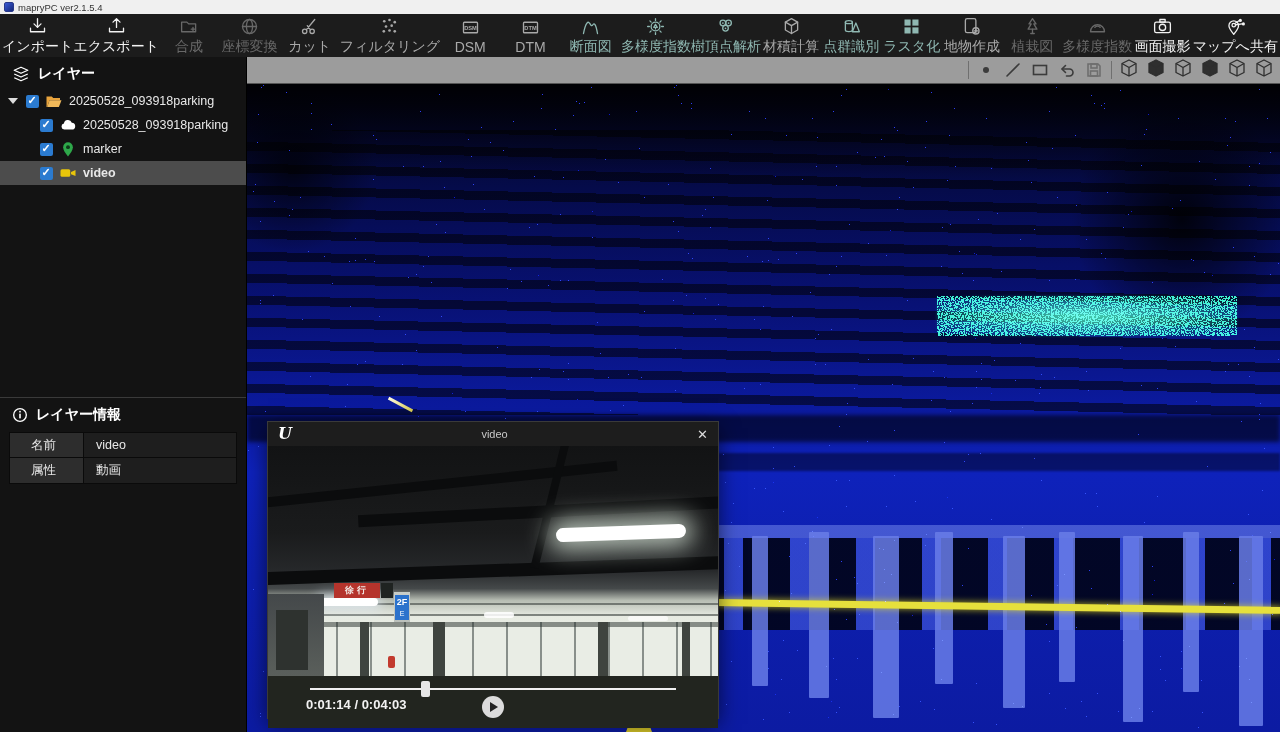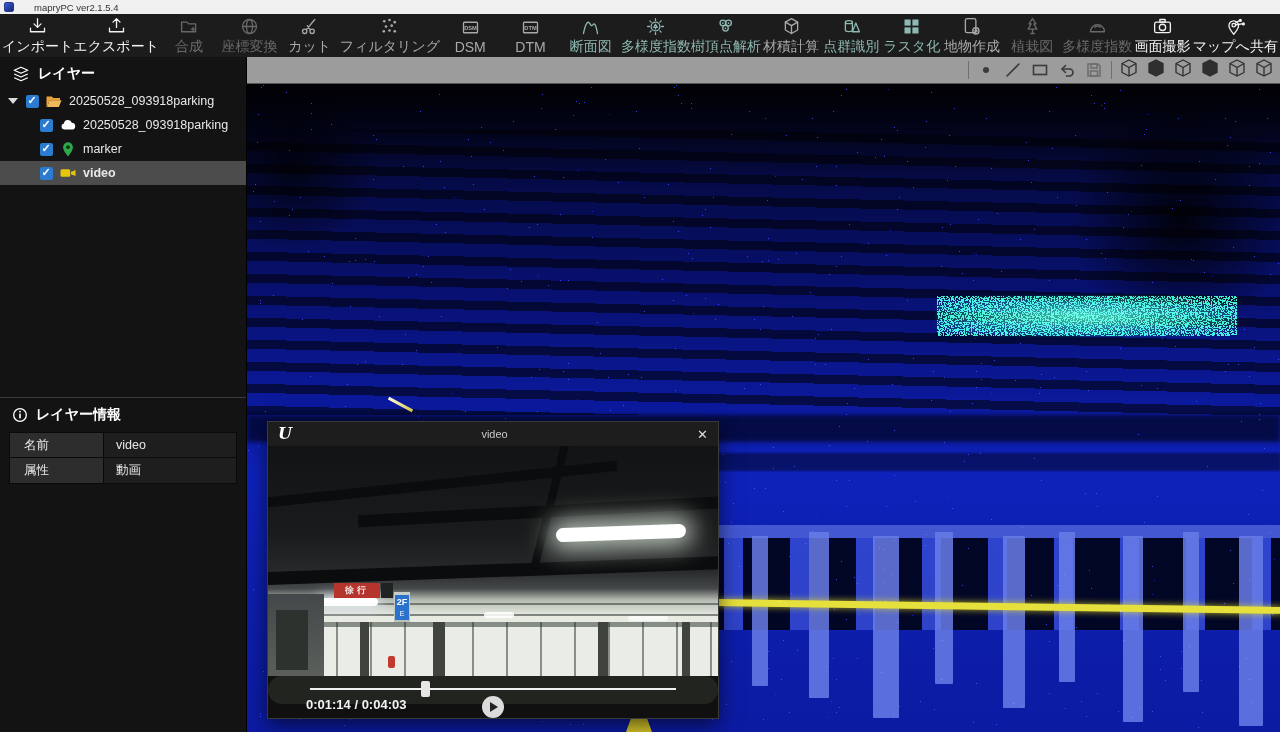--- a/index.html
+++ b/index.html
@@ -1,21 +1,21 @@
 <!DOCTYPE html>
 <html><head>
 <meta charset="utf-8">
 <style>
   * { margin:0; padding:0; box-sizing:border-box; }
   html,body { width:1280px; height:732px; overflow:hidden; background:#000;
               font-family:"Liberation Sans", sans-serif; }
 
   
   .titlebar { height:14px; background:#f0f0f0; display:flex; align-items:center;
-              padding:0 4px; gap:20px; }
+              padding:0 4px; gap:4px; }
   .appicon { width:10px; height:10px; border-radius:2px;
              background:linear-gradient(135deg,#3b5bd6,#16287a); border:1px solid #2a3a8a; }
   .apptitle { font-size:9.5px; color:#333; }
 
   
   .toolbar { height:43px; background:#1c1c1c; display:flex; align-items:stretch;
              padding:0 2px; }
   .titem { flex:1 0 0; display:flex; flex-direction:column; align-items:center;
            justify-content:center; gap:1px; cursor:default; }
   .ticon { width:21px; height:21px; }
@@ -47,22 +47,22 @@
          flex:none; }
   .cbx::after { content:'\2713'; position:absolute; left:1.5px; top:-1px;
                 color:#fff; font-size:11px; font-weight:bold; }
   .licon { width:18px; height:18px; flex:none; }
   .sidebar-divider { position:absolute; top:340px; left:0; right:0; border-top:1px solid #3a3a3a; }
   .info-panel { position:absolute; top:341px; left:0; right:0; }
   .info-icon { width:16px; height:16px; }
   .info-table { margin:2px 9px 0 9px; border:1px solid #0a0a0a; font-size:12.5px; }
   .info-row { display:flex; height:25px; border-bottom:1px solid #0a0a0a; }
   .info-row:last-child { border-bottom:none; }
-  .info-label { width:94px; background:#2d2d2d; display:flex; align-items:center;
-                padding-left:14px; border-right:1px solid #0a0a0a; }
+  .info-label { width:74px; background:#2d2d2d; display:flex; align-items:center;
+                padding-left:21px; border-right:1px solid #0a0a0a; }
   .info-value { flex:1; background:#1e1e1e; display:flex; align-items:center; padding-left:12px; }
 
   
   .main { flex:1; display:flex; flex-direction:column; position:relative; }
 
   .drawbar { height:27px; background:#9c9c9c; display:flex; align-items:center;
              justify-content:flex-end; gap:7px; padding-right:6px;
              border-bottom:1px solid #555; }
   .dsep { width:1px; height:18px; background:#6f6f6f; }
   .dtool { width:20px; height:20px; color:#3b3b3b; display:flex; align-items:center; justify-content:center; }
@@ -135,21 +135,21 @@
   .winstrip { position:absolute; left:0; top:176px; width:100%; height:54px;
     background:linear-gradient(180deg,#868c86 0 5px,#e9ede5 5px 100%); }
   .mullions { position:absolute; inset:0;
     background:repeating-linear-gradient(90deg,rgba(40,50,48,.5) 0 2px,rgba(0,0,0,0) 2px 34px); }
   .wpillar { position:absolute; top:0; height:54px; background:#3f443f; }
   .leftwall { position:absolute; left:0; top:148px; width:56px; height:82px;
     background:linear-gradient(180deg,#44484a,#5a5f5b); }
   .door { position:absolute; left:8px; top:16px; width:32px; height:60px; background:#2e322f; }
   .extinguisher { position:absolute; left:120px; top:210px; width:7px; height:12px; background:#c23a2e;
     border-radius:2px; }
-  .vctrl { position:relative; height:28px; background:#22251f;border-radius:14px; }
+  .vctrl { position:relative; height:52px; background:#22251f; }
   .strack { position:absolute; left:42px; right:42px; top:12px; height:2px; background:#f0f0f0; }
   .shandle { position:absolute; left:153px; top:5px; width:9px; height:16px; background:#e6e6e6;
     border-radius:2px; }
   .vtime { position:absolute; left:38px; top:21px; font-size:13px; font-weight:bold; color:#f2f2f2; }
   .playbtn { position:absolute; left:214px; top:20px; width:22px; height:22px; border-radius:50%;
     background:#dcdcdc; display:flex; align-items:center; justify-content:center; }
   .playtri { width:0; height:0; border-left:8px solid #222; border-top:5px solid transparent;
     border-bottom:5px solid transparent; margin-left:2px; }
 </style>
 </head>

